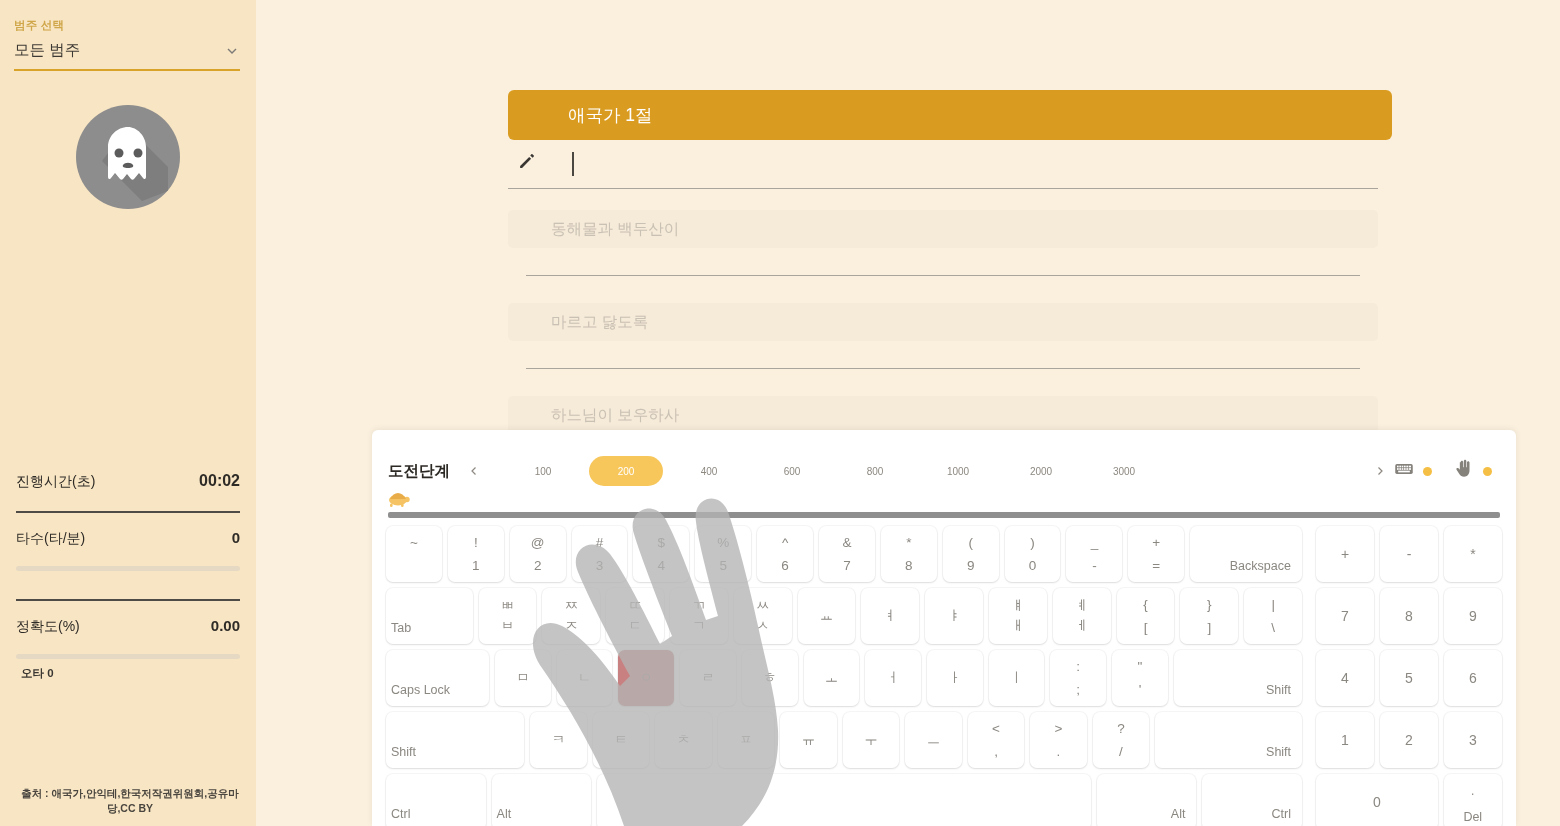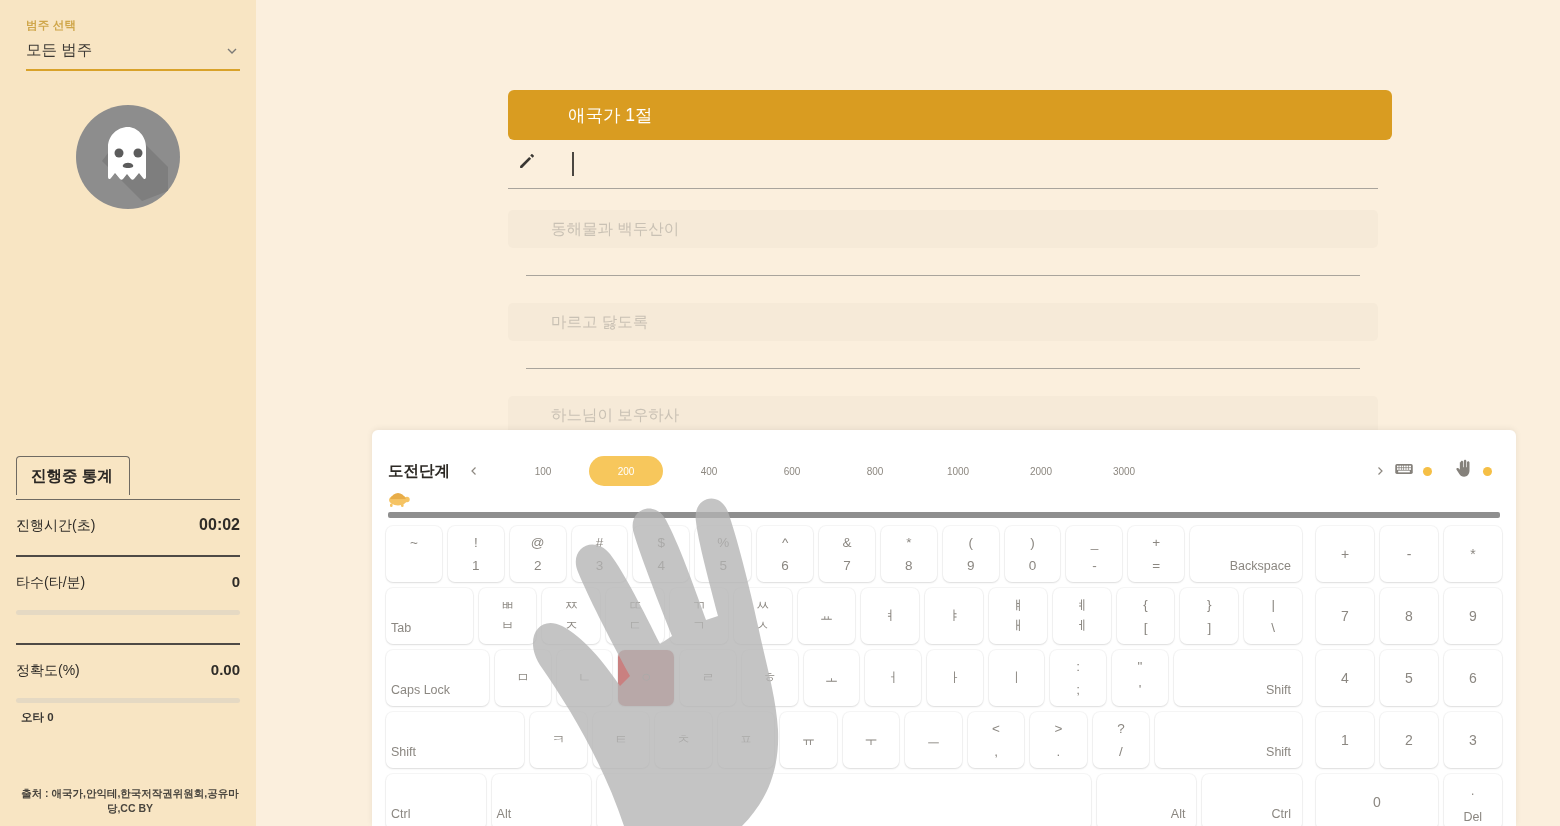--- a/index.html
+++ b/index.html
@@ -11,21 +11,21 @@
   }
   #app { position: relative; width: 1560px; height: 826px; display: flex; }
 
   
   .sidebar {
     width: 256px; height: 826px;
     background: #f8e5c3;
     position: relative;
     flex: 0 0 256px;
   }
-  .cat-wrap { padding: 18px 16px 0 26px; }
+  .cat-wrap { padding: 18px 16px 0 14px; }
   .cat-label {
     font-size: 11.5px; font-weight: 700; color: #cfa64a;
     letter-spacing: .2px; margin-bottom: 7px;
   }
   .cat-select {
     display: flex; align-items: center; justify-content: space-between;
     border-bottom: 2px solid #d9a229;
     padding-bottom: 8px;
   }
   .cat-value { font-size: 15.5px; color: #3d3a35; font-weight: 500; }
@@ -237,24 +237,20 @@
           <path d="M52 22 L92 62 L92 86 L66 96 L26 56 Z" fill="#7e7e7e"></path>
           <path d="M52 22c-11 0-20 9-20 20v30c0 2 2 3 3 1l4-5 5 6c1 1 2 1 3 0l4-5 4 5c1 1 2 1 3 0l5-6 4 5c1 2 3 1 3-1V42c0-11-9-20-18-20z" fill="#fff"></path>
           <circle cx="43" cy="48" r="4.5" fill="#5c5c5c"></circle>
           <circle cx="62" cy="48" r="4.5" fill="#5c5c5c"></circle>
           <path d="M47 60c2-3 8-3 10 0 1 2-1 3-5 3s-6-1-5-3z" fill="#5c5c5c"></path>
         </svg>
       </div>
     </div>
 
     <section class="stats">
-      <div class="stats-tabhead">
-        <span class="stats-tab">진행중 통계</span>
-        <div class="stats-underline"></div>
-      </div>
 
       <div>
         <div class="stat-row">
           <span class="stat-key">진행시간(초)</span>
           <span class="stat-val">00:02</span>
         </div>
         <div class="rule"></div>
       </div>
 
       <div>

